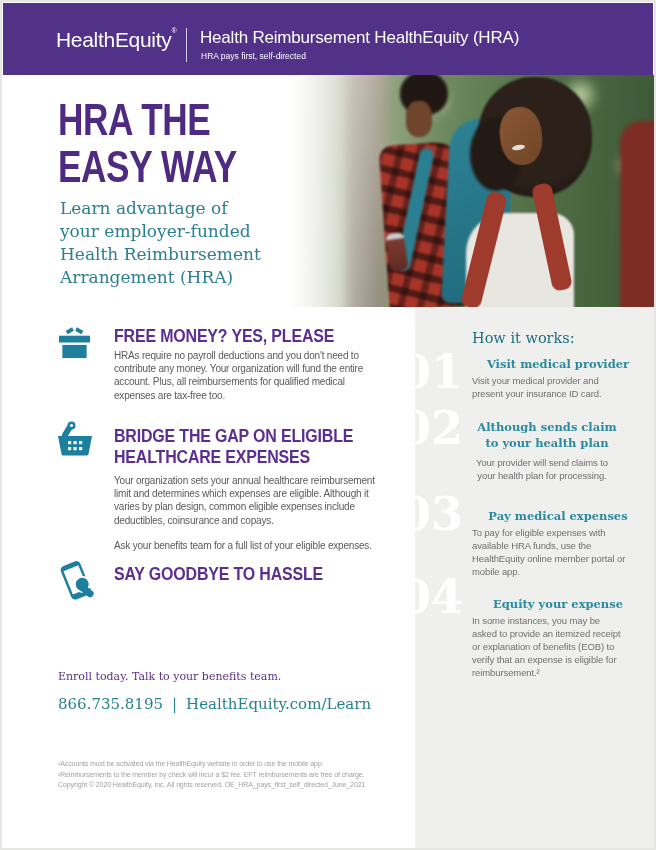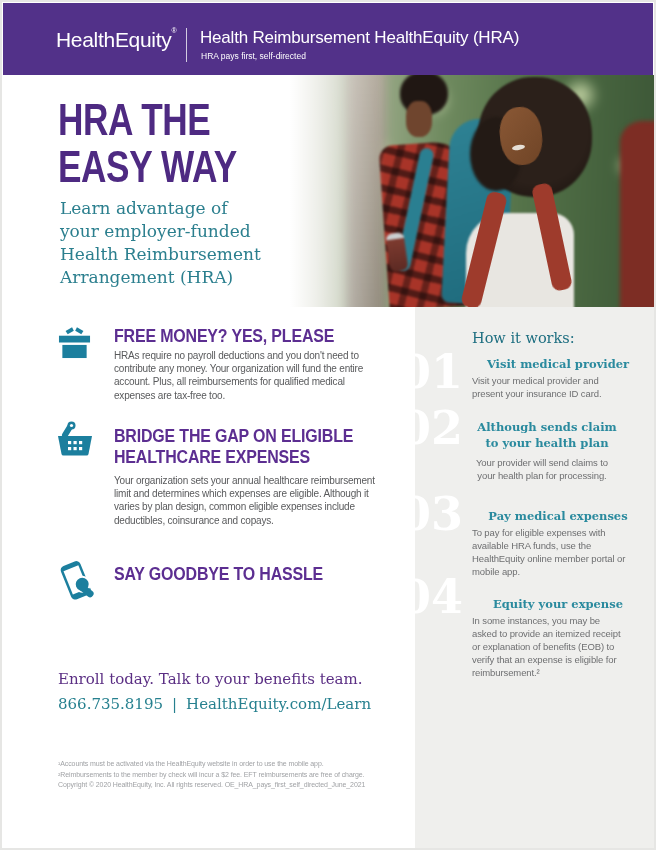--- a/index.html
+++ b/index.html
@@ -60,21 +60,21 @@
   .ph-red-right { left:330px; top:46px; width:44px; height:190px; background:#7d2d24; border-radius:22px 0 0 0; filter:blur(2px); }
   .ph-fade { left:0; top:0; width:95px; height:100%; background:linear-gradient(90deg,#ffffff 0%, rgba(255,255,255,.55) 40%, rgba(255,255,255,0) 100%); }
 
   
   .sec-icon { position:absolute; }
   .sec-heading { position:absolute; color:#5c2e91; font-weight:700; font-size:19px; line-height:21px; letter-spacing:-0.2px; }
   .sec-heading .cond { display:inline-block; transform:scaleX(.84); transform-origin:0 0; }
   .nowrap { white-space:nowrap; }
   .sec-body { position:absolute; color:#595a5c; font-size:10px; line-height:13.2px; letter-spacing:-0.2px; }
 
-  .enroll-line1 { position:absolute; left:56px; top:668px; color:#5b2f84; font-family:"DejaVu Serif", serif; font-size:15px; white-space:nowrap; }
+  .enroll-line1 { position:absolute; left:56px; top:668px; color:#5b2f84; font-family:"DejaVu Serif", serif; font-size:11px; white-space:nowrap; }
   .enroll-line2 { position:absolute; left:56px; top:693px; color:#26808f; font-family:"DejaVu Serif", serif; font-size:15px; white-space:nowrap; }
   .enroll-line2 .sep { margin:0 9px; color:#26808f; }
 
   .footnotes { position:absolute; left:56px; top:757px; color:#a0a2a5; font-size:7px; line-height:10.5px; letter-spacing:-0.1px; }
 
   
   .sidebar { position:absolute; left:413px; top:305px; width:240px; height:543px; background:#efefed; overflow:hidden; }
   .sb-title { position:absolute; left:57px; top:23px; color:#1d6e80; font-family:"DejaVu Serif", serif; font-size:14.5px; }
   .step-num { position:absolute; left:-16px; color:#ffffff; font-family:"DejaVu Serif", serif; font-weight:700; font-size:46px; line-height:46px; }
   .step-title { position:absolute; left:57px; width:172px; color:#2a8a9e; font-family:"DejaVu Serif", serif; font-weight:700; font-size:11.5px; line-height:15.5px;text-align:center; }
@@ -151,20 +151,21 @@
         <rect x="12" y="27" width="3.2" height="3.2"></rect>
           <rect x="17.5" y="27" width="3.2" height="3.2"></rect>
           <rect x="23" y="27" width="3.2" height="3.2"></rect>
       </g>
     </svg>
   </div>
   <div class="sec-heading" style="left:112px; top:423px; width:340px;">
     <span class="cond" style="width:340px;">BRIDGE THE GAP ON ELIGIBLE HEALTHCARE EXPENSES</span>
   </div>
   <div class="sec-body" style="left:112px; top:472px; width:264px;">Your organization sets your annual healthcare reimbursement limit and determines which expenses are eligible. Although it varies by plan design, common eligible expenses include deductibles, coinsurance and copays.</div>
+  <div class="sec-body" style="left:112px; top:537px; width:280px;">Ask your benefits team for a full list of your eligible expenses.</div>
 
   <div class="sec-icon" style="left:55px; top:557px;">
     <svg width="40" height="46" viewBox="0 0 40 46">
       <g transform="rotate(-22 20 23)">
         <rect x="9" y="3" width="21" height="36" rx="4.5" fill="#1c7f9e"></rect>
         <rect x="11.5" y="8" width="16" height="25" fill="#ffffff"></rect>
         <circle cx="24" cy="27" r="7.5" fill="#1c7f9e" stroke="#ffffff" stroke-width="2"></circle>
         <rect x="21.5" y="26" width="7" height="17" rx="3.5" fill="#1c7f9e" transform="rotate(-30 25 34)"></rect>
       </g>
     </svg>

